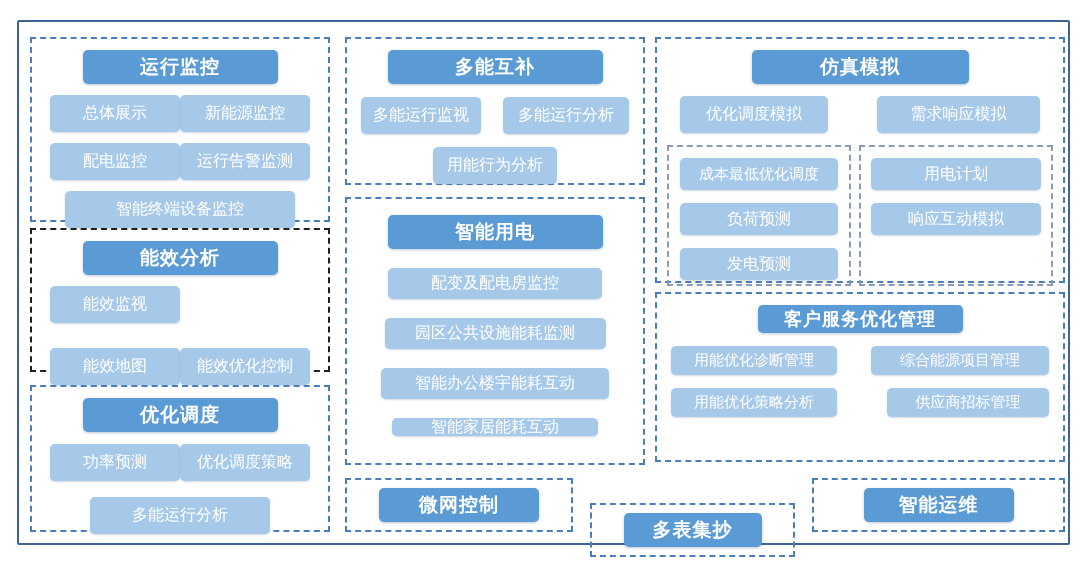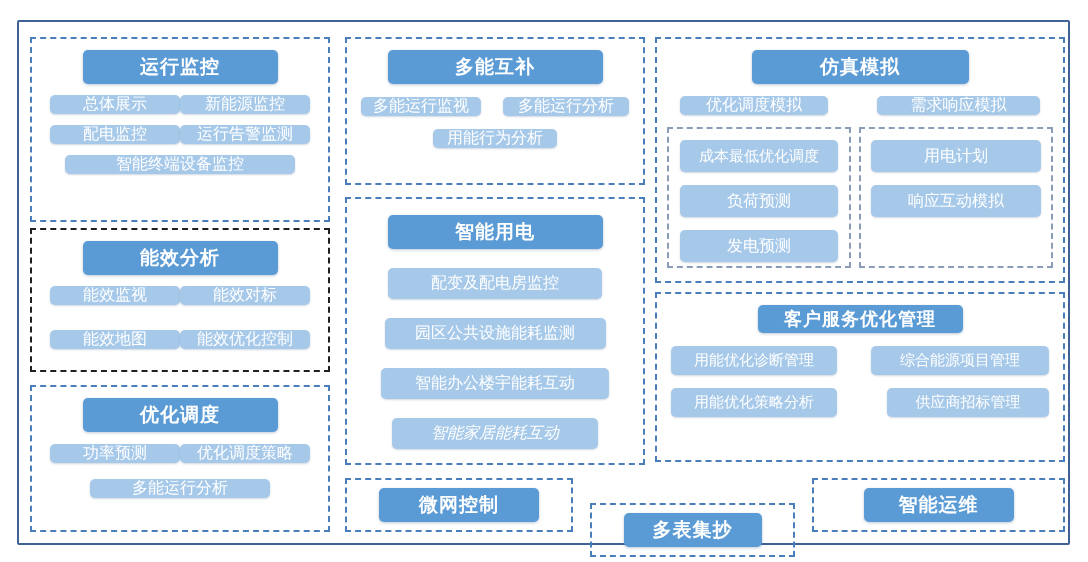--- a/index.html
+++ b/index.html
@@ -25,21 +25,21 @@
     display:flex;flex-direction:column;align-items:center;box-sizing:border-box;
   }
   .gbox.dark{border-color:var(--dashed_dark);border-width:2px;}
   .hdr{
     background:var(--header_bg);color:var(--text);font-weight:bold;
     font-size:19px;letter-spacing:1px;height:34px;border-radius:5px;
     display:flex;align-items:center;justify-content:center;
     box-shadow:0 1px 3px rgba(70,100,140,.35);flex:none;box-sizing:border-box;
   }
   .itm{
-    background:var(--item_bg);color:var(--text);font-size:16px;height:19px;
+    background:var(--item_bg);color:var(--text);font-size:16px;height:37px;
     border-radius:5px;display:flex;align-items:center;justify-content:center;
     box-shadow:0 1px 2px rgba(70,100,140,.25);flex:none;box-sizing:border-box;
     white-space:nowrap;
   }
   .row{display:flex;width:100%;justify-content:space-between;box-sizing:border-box;flex:none;}
   .subbox{
     border:2px dashed var(--inner_dashed);box-sizing:border-box;
     display:flex;flex-direction:column;align-items:center;flex:none;
   }
 </style>
@@ -59,21 +59,20 @@
       <div class="itm" style="width:130px;">配电监控</div>
       <div class="itm" style="width:130px;">运行告警监测</div>
     </div>
     <div class="itm" style="width:230px;">智能终端设备监控</div>
   </div>
 
   <div class="gbox dark" style="left:30px;top:228px;width:300px;height:144px;padding-top:11px;gap:11px;">
     <div class="hdr" style="width:195px;">能效分析</div>
     <div class="row" style="padding:0 18px;">
       <div class="itm" style="width:130px;">能效监视</div>
-      <div class="itm" style="width:130px;">能效对标</div>
     </div>
     <div class="row" style="padding:14px 18px;">
       <div class="itm" style="width:130px;">能效地图</div>
       <div class="itm" style="width:130px;">能效优化控制</div>
     </div>
   </div>
 
   <div class="gbox" style="left:30px;top:385px;width:300px;height:147px;padding-top:11px;gap:12px;">
     <div class="hdr" style="width:195px;">优化调度</div>
     <div class="row" style="padding:0 18px;">
@@ -90,21 +89,21 @@
       <div class="itm" style="width:126px;">多能运行分析</div>
     </div>
     <div class="itm" style="width:124px;">用能行为分析</div>
   </div>
 
   <div class="gbox" style="left:345px;top:197px;width:300px;height:268px;padding-top:16px;gap:19px;">
     <div class="hdr" style="width:215px;">智能用电</div>
     <div class="itm" style="width:214px;height:31px;">配变及配电房监控</div>
     <div class="itm" style="width:221px;height:31px;">园区公共设施能耗监测</div>
     <div class="itm" style="width:228px;height:31px;">智能办公楼宇能耗互动</div>
-    <div class="itm" style="width:206px;height:31px;font-style:italic;">智能家居能耗互动</div>
+    <div class="itm" style="width:206px;height:18px;">智能家居能耗互动</div>
   </div>
 
   <div class="gbox" style="left:655px;top:37px;width:410px;height:246px;padding-top:11px;gap:12px;">
     <div class="hdr" style="width:217px;">仿真模拟</div>
     <div class="row" style="padding:0 23px 0 23px;align-items:center;">
       <div class="itm" style="width:148px;">优化调度模拟</div>
       <div class="itm" style="width:163px;">需求响应模拟</div>
     </div>
     <div class="row" style="padding:0 10px;">
       <div class="subbox" style="width:184px;height:141px;padding-top:11px;gap:13px;">

